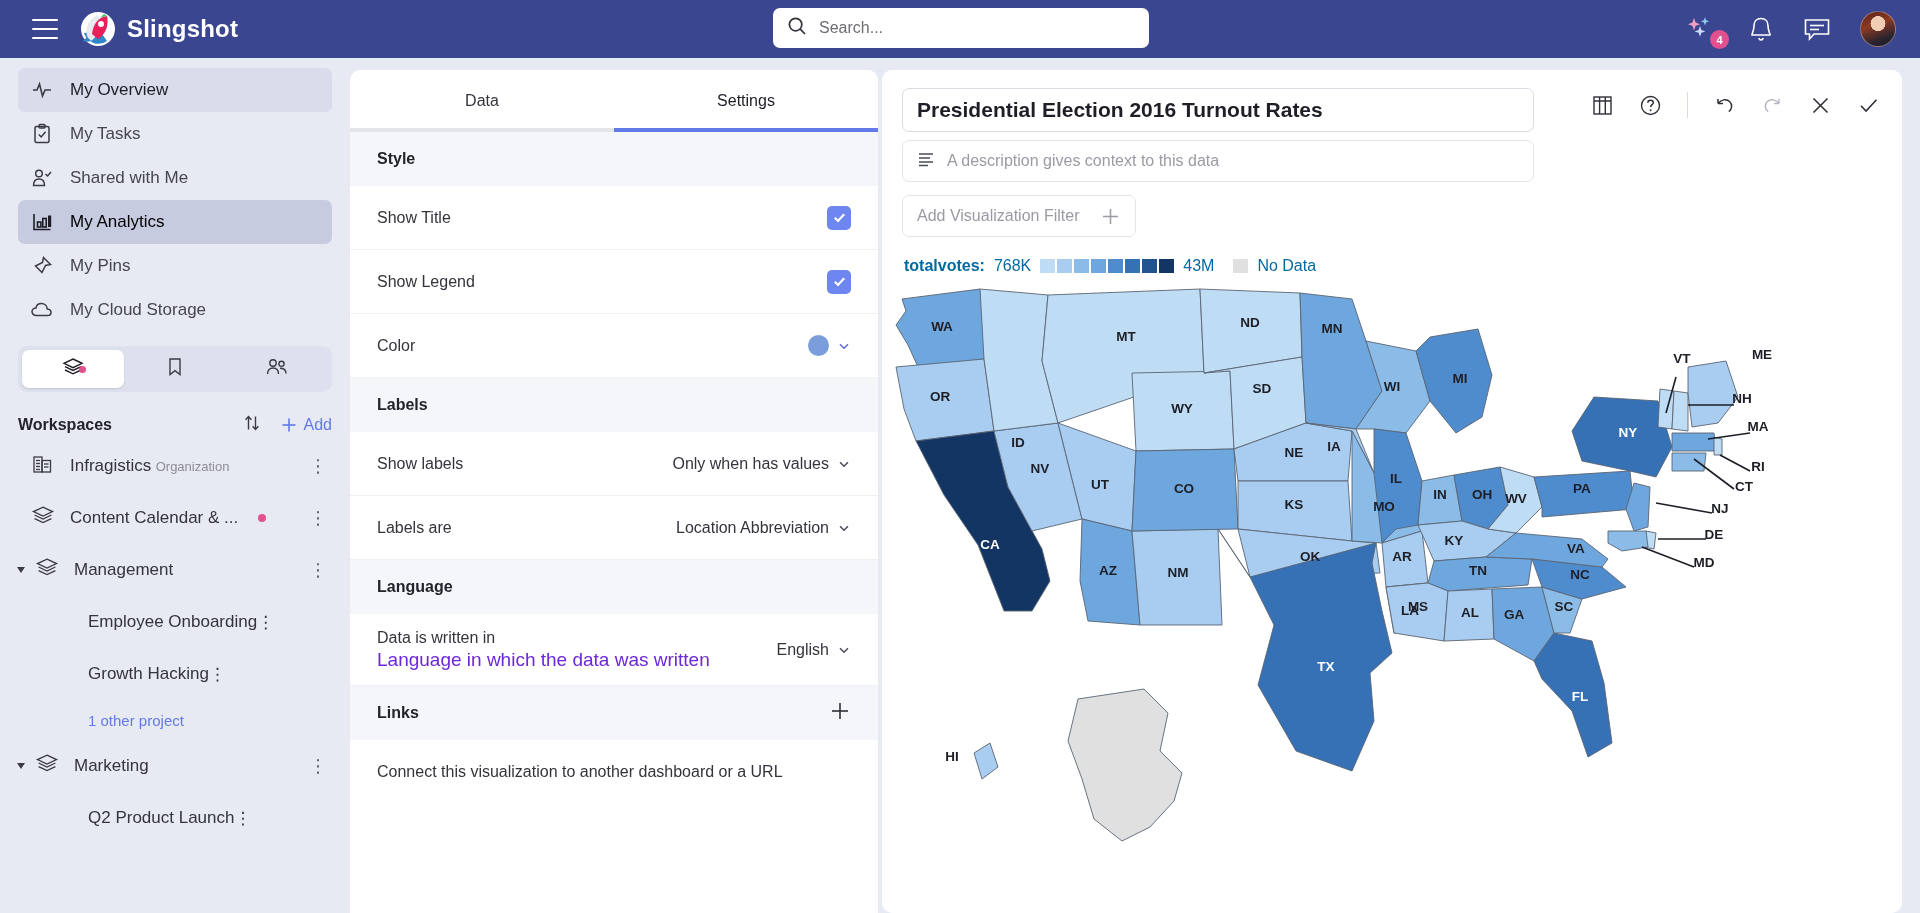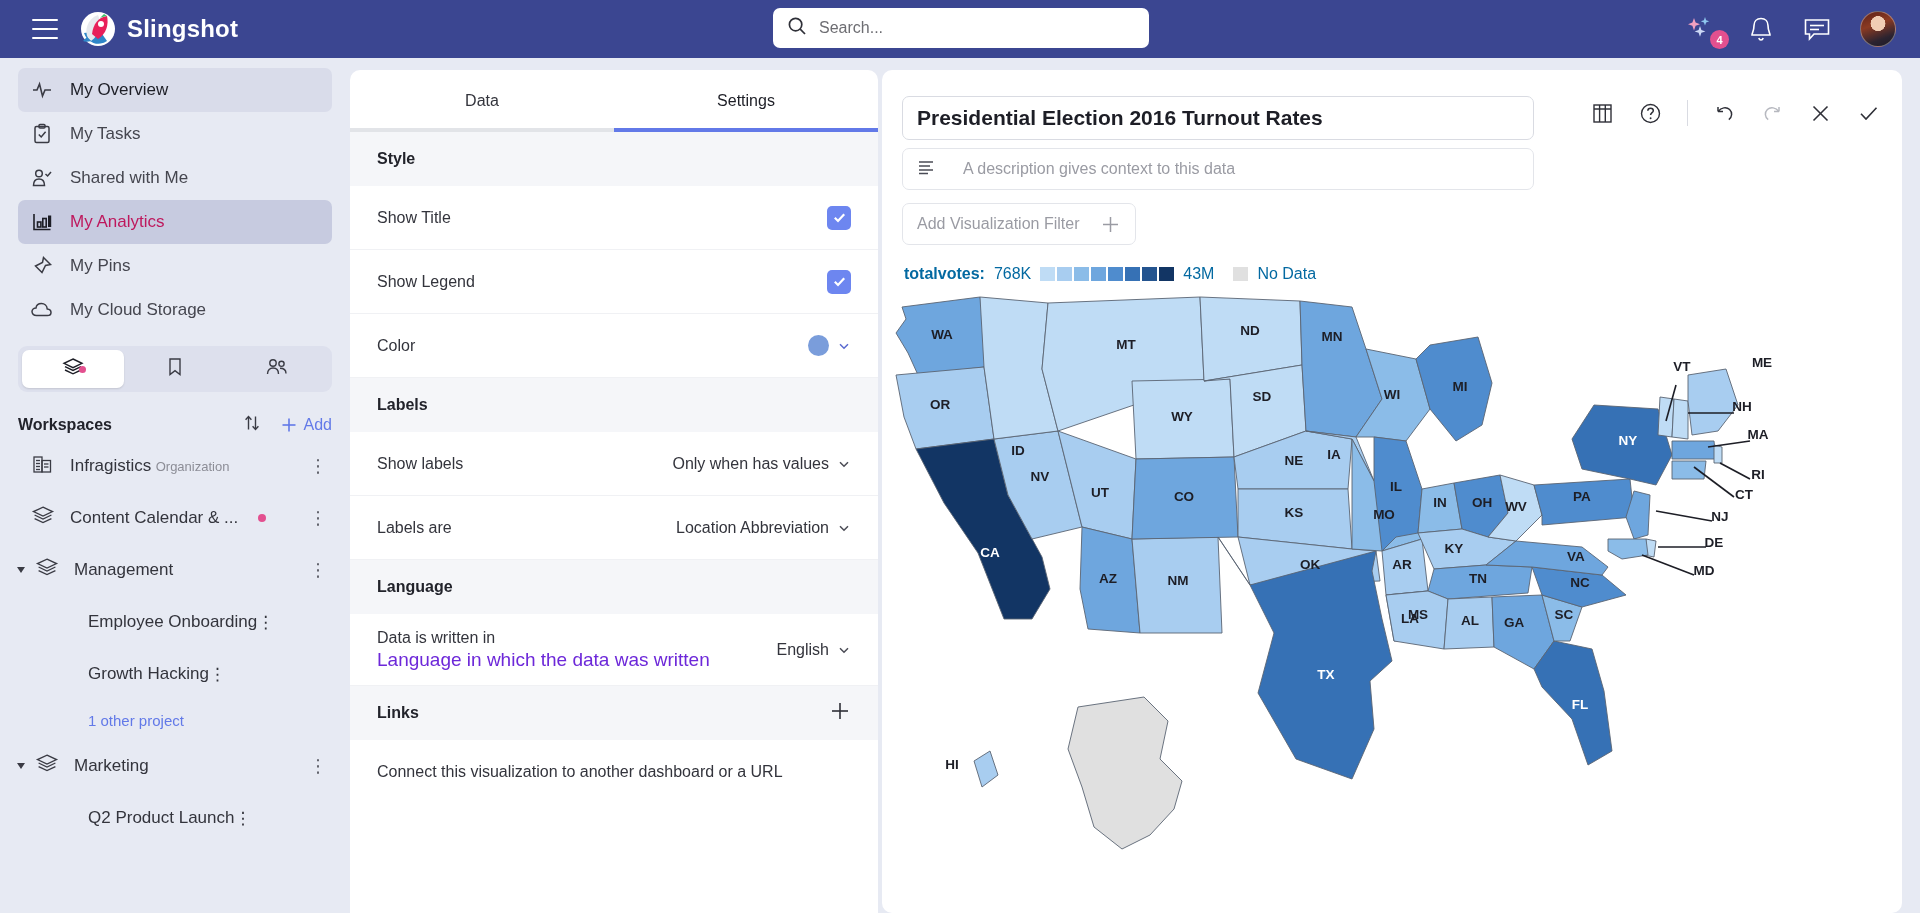--- a/index.html
+++ b/index.html
@@ -57,21 +57,21 @@
   .sidebar {
     position: absolute; left: 0; top: 58px; width: 350px; height: 855px;
     background: #e7eaf3; overflow: hidden;
   }
   .navlist { padding: 10px 18px 0 18px; }
   .navitem {
     display: flex; align-items: center; gap: 16px;
     height: 44px; padding: 0 12px; border-radius: 7px;
     color: #45464f; font-size: 17px; cursor: pointer;
   }
-  .navitem.sel    { background: #c7cbe0; color: #be185d; }
+  .navitem.sel    { background: #c7cbe0; color: #000000; }
   .navitem.sel2   { background: #d9dcea; color: #1d1e26; }
   .navicon { width: 24px; height: 24px; display:flex; align-items:center; justify-content:center; flex: none; }
 
   .segwrap {
     margin: 14px 18px 0 18px; height: 46px; background: #dde0ed;
     border-radius: 9px; display: flex; align-items: center; padding: 4px;
   }
   .seg {
     flex: 1; height: 38px; border-radius: 7px;
     display: flex; align-items: center; justify-content: center; cursor: pointer;
@@ -142,29 +142,29 @@
     margin-left: auto;
   }
   .swatch { width: 21px; height: 21px; border-radius: 50%; background: #7a9ddb; }
   .linkrow { height: 64px; display: flex; align-items: center; padding: 0 27px; font-size: 16px; color: #33343c; }
 
   
   .viz {
     position: absolute; left: 882px; top: 70px; width: 1020px; height: 843px;
     background: #fff; border-radius: 10px; overflow: hidden;
   }
-  .vizhead { padding: 18px 8px 0 20px; position: relative; margin-top: 8px; }
+  .vizhead { padding: 18px 8px 0 20px; position: relative; }
   .titlebox {
     width: 632px; height: 44px; border: 1px solid #d9dbe2; border-radius: 7px;
     display: flex; align-items: center; padding: 0 14px;
     font-size: 21px; font-weight: 700; color: #1d1e26; cursor: text;
   }
   .descbox {
     width: 632px; height: 42px; margin-top: 8px; border: 1px solid #e3e5ea; border-radius: 7px;
-    display: flex; align-items: center; gap: 28px; padding: 0 14px; cursor: text;
+    display: flex; align-items: center; gap: 12px; padding: 0 14px; cursor: text;
   }
   .descph { color: #9a9ba3; font-size: 16px; }
   .filterbox {
     margin-top: 13px; height: 42px; width: 234px; border: 1px solid #e3e5ea; border-radius: 7px;
     display: flex; align-items: center; gap: 22px; padding: 0 14px; cursor: pointer;
   }
   .filterlbl { color: #9a9ba3; font-size: 16px; }
   .vtools {
     position: absolute; right: 22px; top: 22px; display: flex; align-items: center; gap: 25px;
   }

